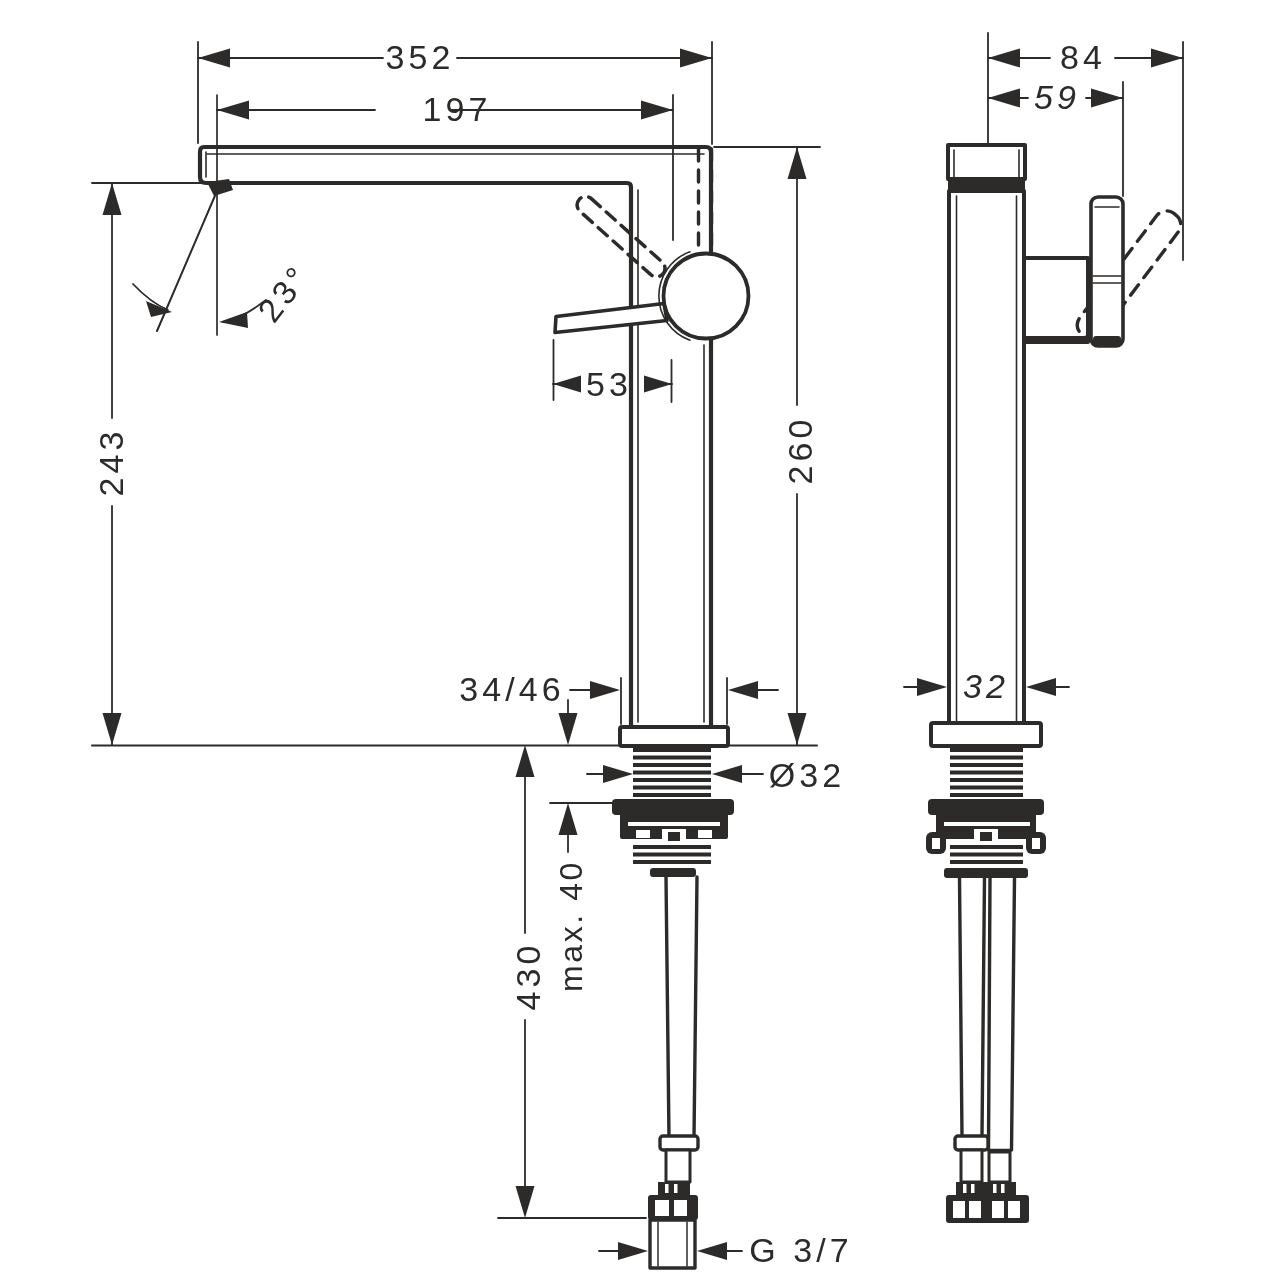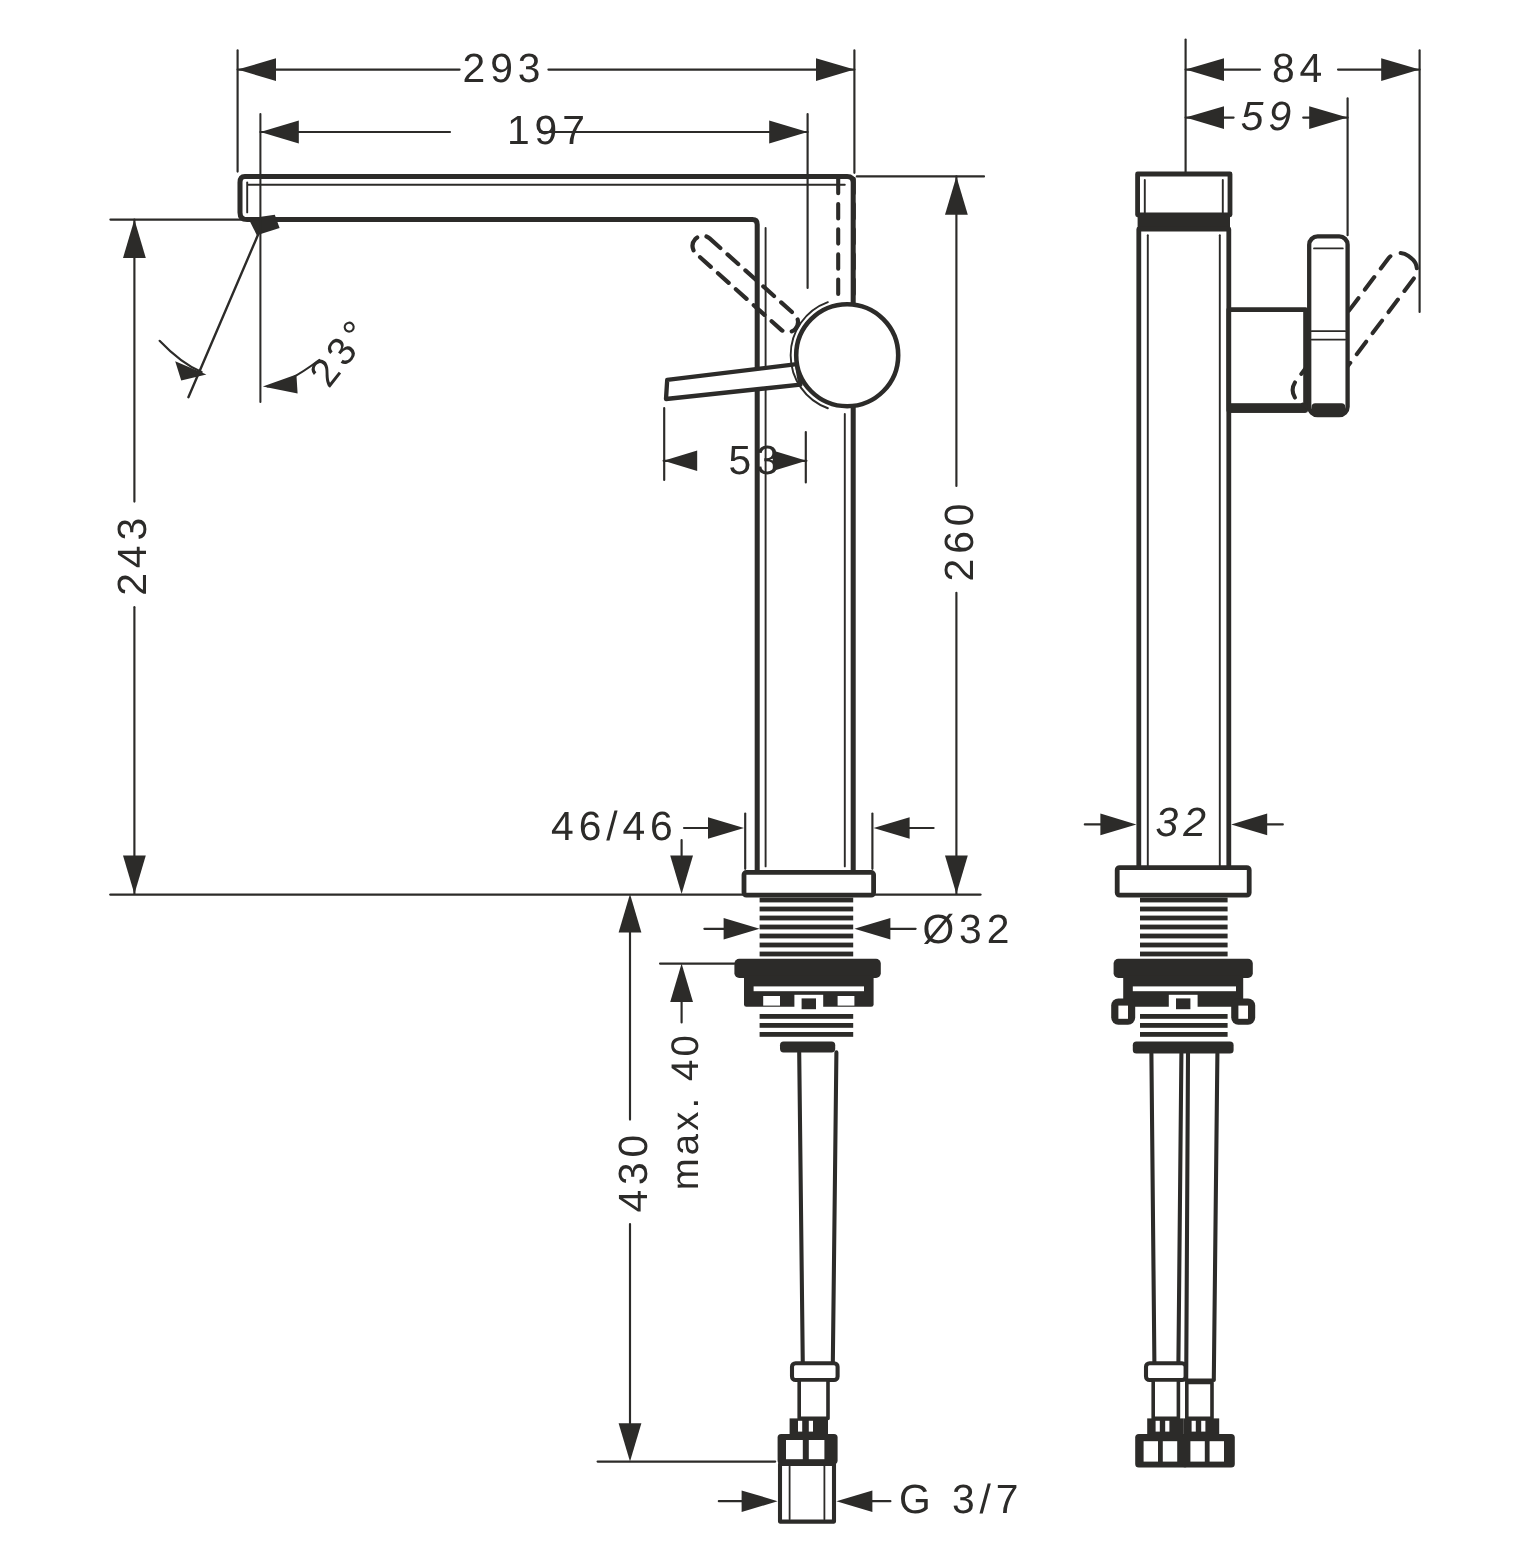--- a/index.html
+++ b/index.html
@@ -262,27 +262,27 @@
       <g>
         <line x1="904" y1="687" x2="919" y2="687"></line>
         <polygon fill="#2c2b29" stroke="none" points="947,687 917,678 917,696"></polygon>
         <line x1="1054" y1="687" x2="1069" y2="687"></line>
         <polygon fill="#2c2b29" stroke="none" points="1026,687 1056,678 1056,696"></polygon>
       </g>
     </g>
   </g>
 </svg>
 
-<div class="label" style="left:420px;top:57px;">293</div>
+<div class="label" style="left:420px;top:57px;">352</div>
 <div class="label" style="left:412px;top:109px;margin-left:45px;">197</div>
 <div class="label ang" style="left:284px;top:293px;">23°</div>
 <div class="label vert" style="left:111px;top:462px;">243</div>
-<div class="label" style="left:609px;top:384px;margin-left:21px;">53</div>
+<div class="label" style="left:609px;top:384px;">53</div>
 <div class="label vert" style="left:800px;top:450px;">260</div>
-<div class="label" style="left:512px;top:689px;">46/46</div>
+<div class="label" style="left:512px;top:689px;">34/46</div>
 <div class="label" style="left:807px;top:775px;">Ø32</div>
 <div class="label vert small" style="left:571px;top:926px;">max. 40</div>
 <div class="label vert" style="left:528px;top:976px;">430</div>
 <div class="label" style="left:801px;top:1250px;">G 3/7</div>
 <div class="label" style="left:1083px;top:57px;text-align:center;">84</div>
 <div class="label" style="left:1057px;top:97px;font-style:italic;">59</div>
 <div class="label" style="left:986px;top:686px;font-style:italic;">32</div>
 
 </div>
 

